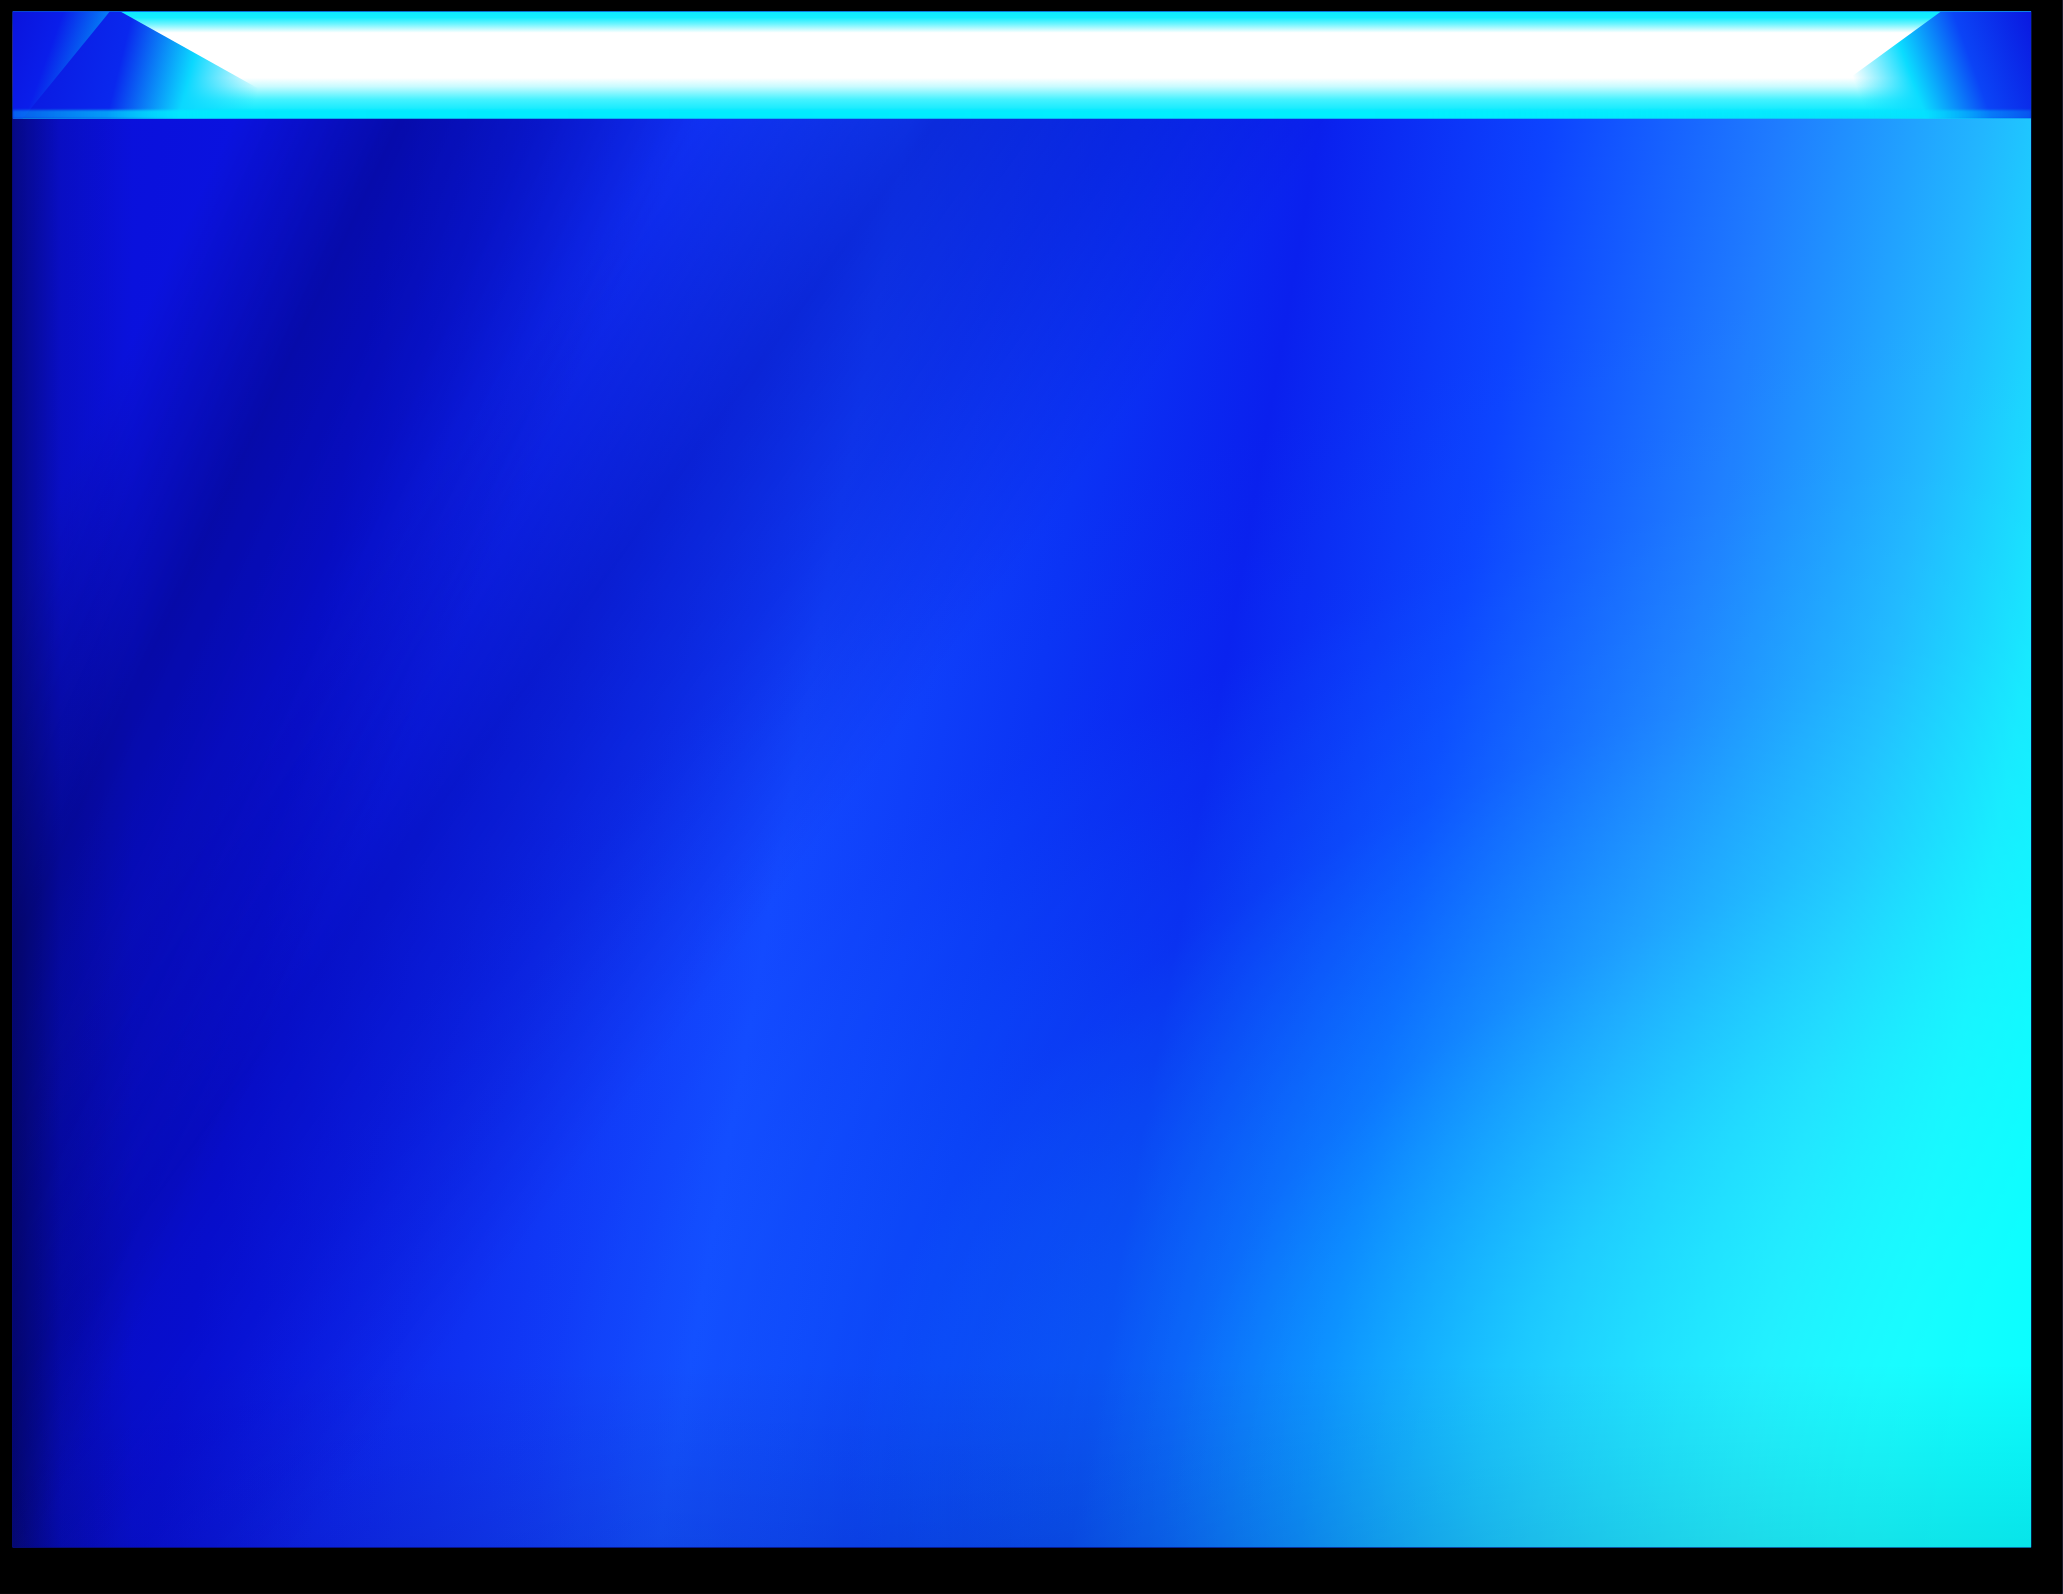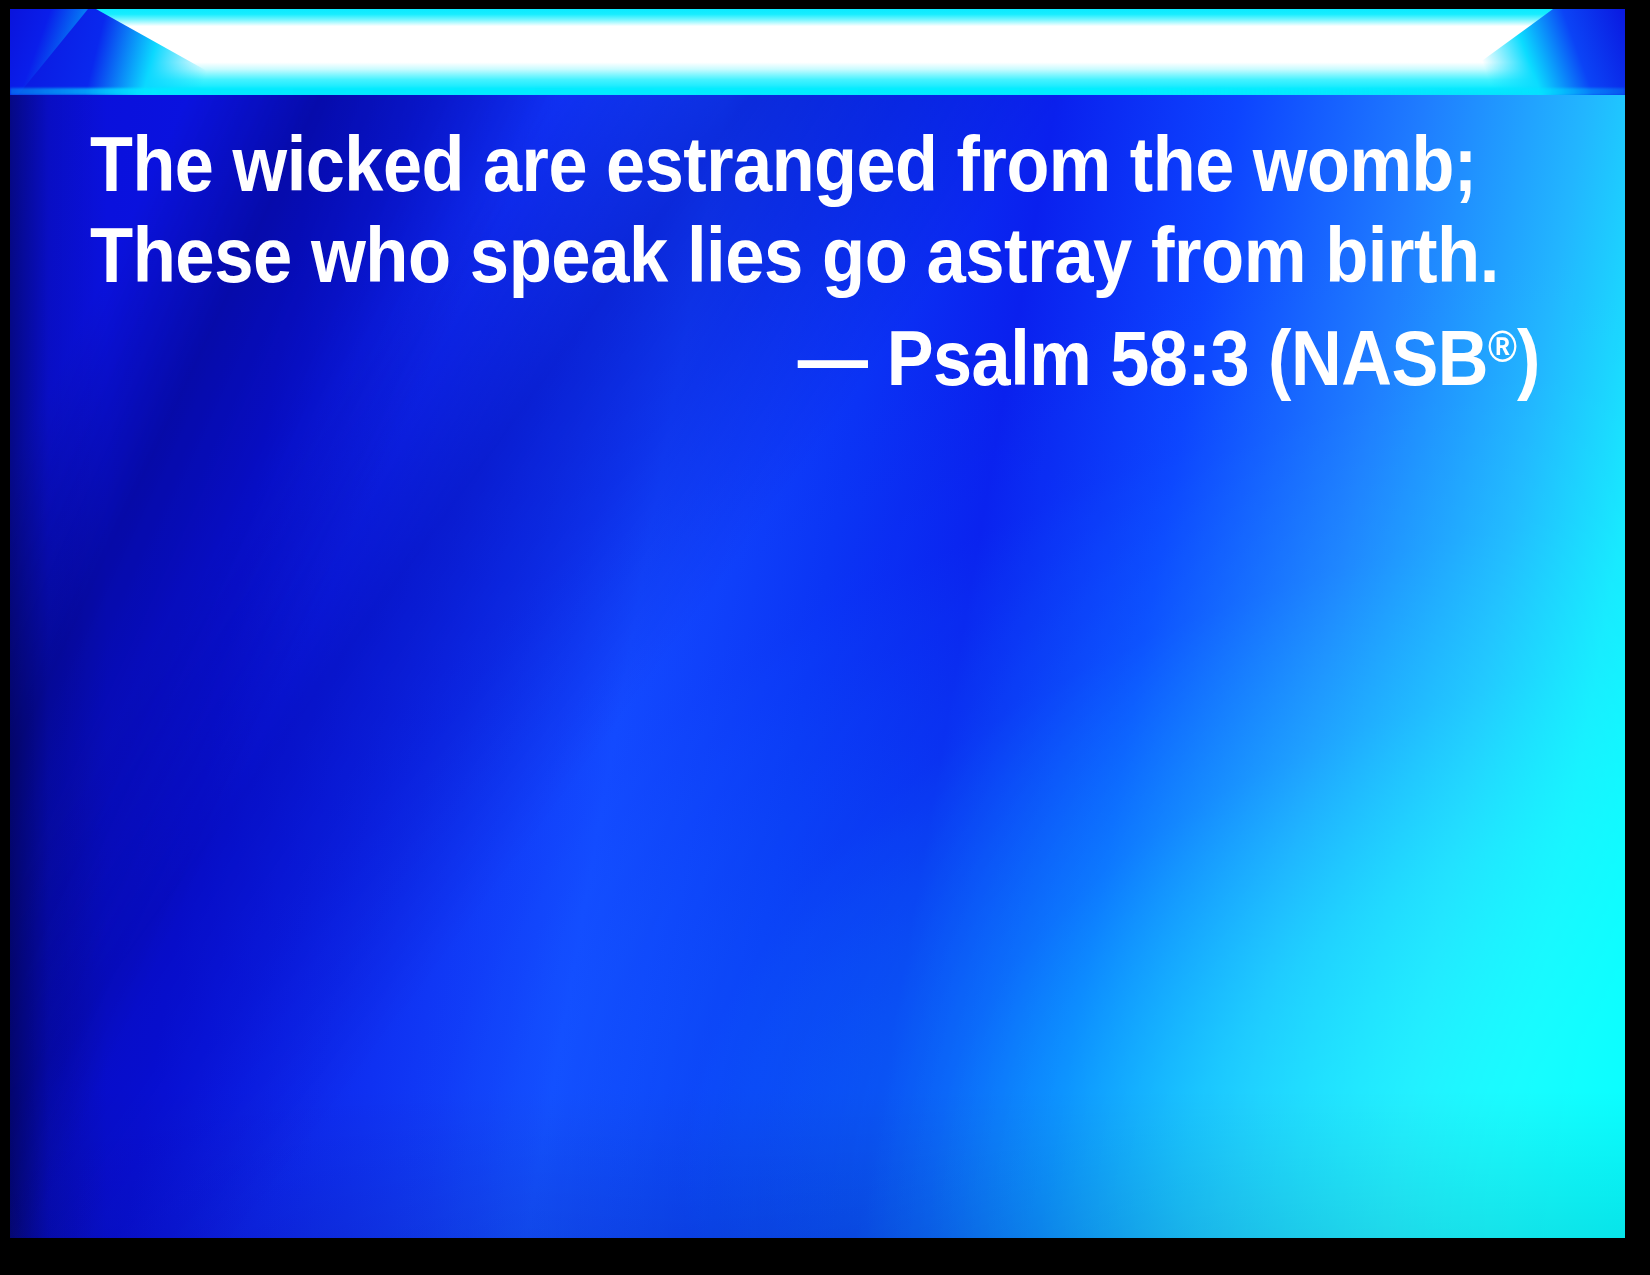--- a/index.html
+++ b/index.html
@@ -272,22 +272,15 @@
     <div class="layer bg-vignette"></div>
 
     <div class="topband">
       <div class="cyanglow"></div>
       <div class="taper-l2"></div>
       <div class="taper-l"></div>
       <div class="taper-r"></div>
       <div class="underline"></div>
     </div>
 
-    <div class="verse-block">
-      <div class="verse-line l1">The wicked are estranged from the womb;</div>
-      <div class="verse-line l2">These who speak lies go astray from birth.</div>
-      <div class="attribution">
-        <span>—</span><span>&nbsp;</span><span>Psalm 58:3</span><span>&nbsp;</span><span>(NASB</span><span class="reg">®</span><span>)</span>
-      </div>
-    </div>
 
   </div>
 </div>
 
 </body></html>

